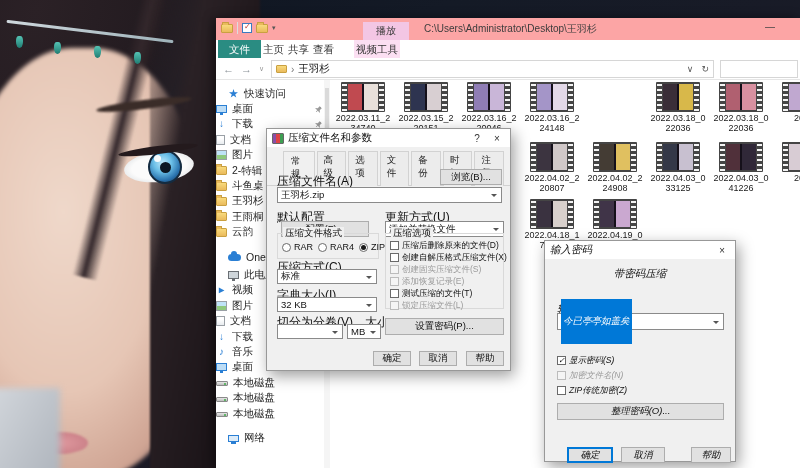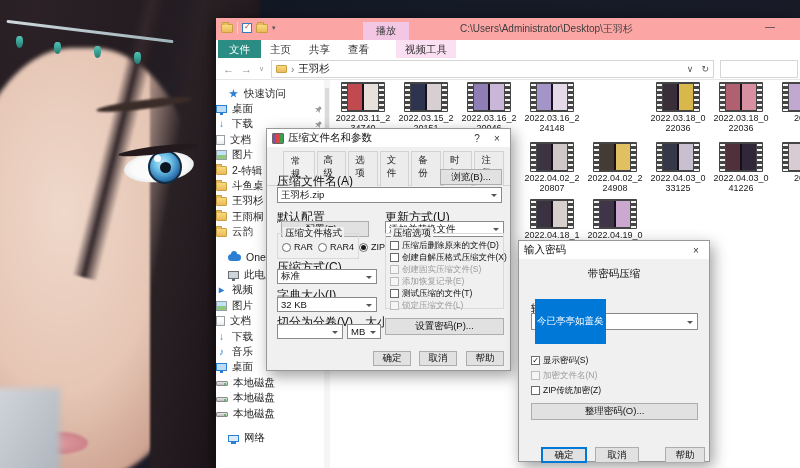--- a/index.html
+++ b/index.html
@@ -27,24 +27,24 @@
   .win { position:absolute; left:216px; top:18px; width:584px; height:450px; background:#fff; box-shadow:-3px 0 10px rgba(0,0,0,.45); font-size:10.5px; color:#222; }
   .tbar { position:relative; height:22px; background:#fca5a5; }
   .qat { position:absolute; left:5px; top:4px; display:flex; align-items:center; gap:4px; }
   .qi-folder { width:12px; height:9px; background:linear-gradient(#f8da7c,#eaba5c); border:1px solid #c9a041; border-radius:1px; position:relative; }
   .qi-folder::before { content:''; position:absolute; left:0; top:-3px; width:5px; height:2px; background:#eaba5c; border:1px solid #c9a041; border-bottom:none; border-radius:1px 1px 0 0; }
   .qi-sep { width:1px; height:12px; background:#ddd; }
   .qi-prop { width:10px; height:10px; background:#fff; border:1px solid #3a7bc0; position:relative; }
   .qi-prop::after { content:'✓'; position:absolute; left:1px; top:-2px; font-size:8px; color:#c0392b; }
   .qi-caret { font-size:7px; color:#555; }
   .ctx-tab { position:absolute; left:147px; top:4px; width:46px; height:18px; background:#f3c6e4; color:#3a3a3a; font-size:10px; text-align:center; line-height:18px; }
-  .tpath { position:absolute; left:208px; top:0; height:22px; line-height:22px; font-size:10px; color:#3c3c3c; white-space:nowrap;margin-left:36px; }
+  .tpath { position:absolute; left:208px; top:0; height:22px; line-height:22px; font-size:10px; color:#3c3c3c; white-space:nowrap; }
   .minbtn { position:absolute; left:534px; top:0; width:40px; height:20px; text-align:center; color:#444; font-size:10px; line-height:18px; }
   .rtabs { display:flex; height:18px; align-items:stretch; }
-  .rtab { line-height:18px; padding:0 9px; font-size:10.5px; color:#333; }
+  .rtab { line-height:18px; padding:0 2px; font-size:10.5px; color:#333; }
   .rtab.file { background:#2a8c82; color:#fff; padding:0 11px; margin-left:2px; }
   .rtab.context { background:#fbdff2; margin-left:18px; }
   .nav { position:relative; height:22px; border-bottom:1px solid #e6e6e6; display:flex; align-items:center; }
   .nav-arrows { display:flex; align-items:center; gap:7px; padding:0 8px 0 7px; color:#8a9197; font-size:11px; }
   .nav-arrows .up { color:#444; }
   .nav-arrows .drop { font-size:7px; color:#999; }
   .abar { position:absolute; left:55px; top:2px; width:443px; height:18px; border:1px solid #d6d6d6; background:#fff; display:flex; align-items:center; padding:0 4px; gap:4px; }
   .abar .mini-folder { width:11px; height:8px; background:linear-gradient(#f8da7c,#eaba5c); border:1px solid #c9a041; border-radius:1px; }
   .abar .crumb { font-size:10.5px; color:#222; }
   .abar .sep { color:#777; font-size:10px; }
@@ -382,21 +382,21 @@
       <span>王羽杉.zip</span>
     </div>
 
   <div class="lab" style="left:10px;top:80px">默认配置</div>
   <div class="btn" style="left:14px;top:92px;width:88px;height:16px">配置(F)...</div>
   <div class="lab" style="left:118px;top:80px">更新方式(U)</div>
   <div class="combo" style="left:118px;top:92px;width:119px;height:16px">
       <span>添加并替换文件</span>
     </div>
 
-  <div class="grp" style="left:10px;top:104px;width:82px;height:26px">
+  <div class="grp" style="left:10px;top:104px;width:102px;height:26px">
     <span class="gl">压缩文件格式</span>
     <div id="fmt-radios" style="display:flex;gap:5px;padding:8px 0 0 4px">
         <label class="radio">
           <span class="rdot"></span>
           <span>RAR</span>
         </label>
         <label class="radio">
           <span class="rdot"></span>
           <span>RAR4</span>
         </label>
@@ -451,21 +451,21 @@
   <div class="combo" style="left:80px;top:195px;width:34px;height:15px">
       <span>MB</span>
     </div>
 
   <div class="btn" style="left:118px;top:189px;width:119px;height:17px">设置密码(P)...</div>
   <div class="btn" style="left:106px;top:222px;width:38px;height:15px">确定</div>
   <div class="btn" style="left:152px;top:222px;width:38px;height:15px">取消</div>
   <div class="btn" style="left:199px;top:222px;width:38px;height:15px">帮助</div>
 </div>
 
-<div class="dlg" style="left:518px;top:240px;width:192px;height:222px;">
+<div class="dlg" style="left:544px;top:240px;width:192px;height:222px;font-style:italic;">
   <div class="dtitle">
     <span class="cap">输入密码</span>
     <span class="tbtn">×</span>
   </div>
   <div class="hdrline" style="top:26px">带密码压缩</div>
   <div class="lab" style="left:12px;top:60px">输入密码(E)</div>
   <div class="combo" style="left:12px;top:72px;width:167px;height:17px">
     <span class="sel-text">今已亭亭如盖矣</span>
   </div>
   <div id="pw-options" style="position:absolute;left:12px;top:114px;display:flex;flex-direction:column;gap:4px">

